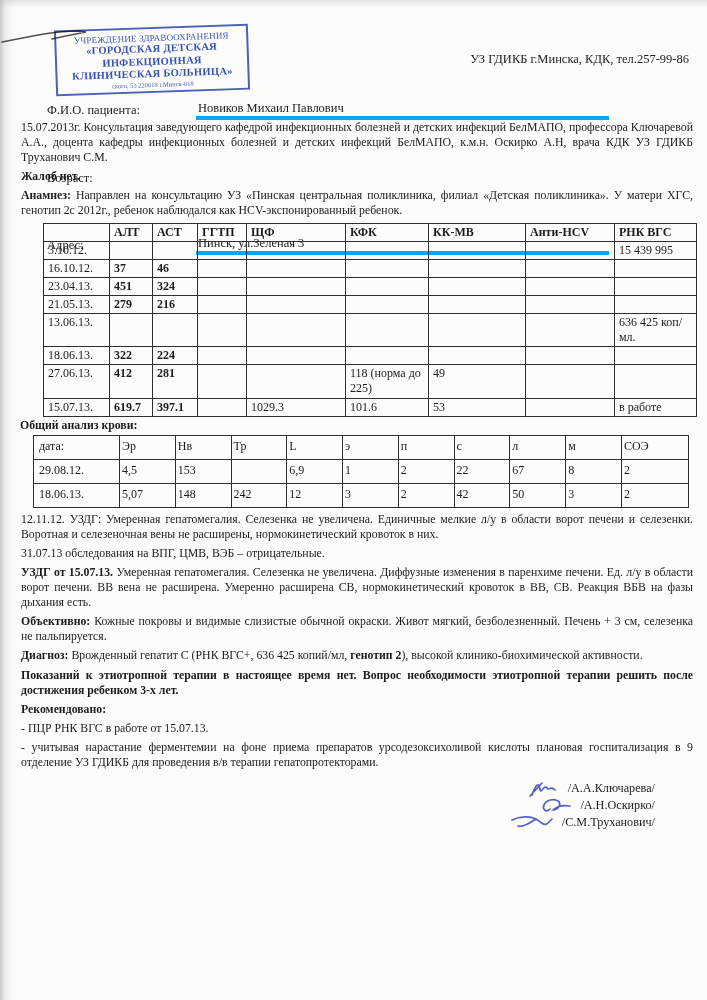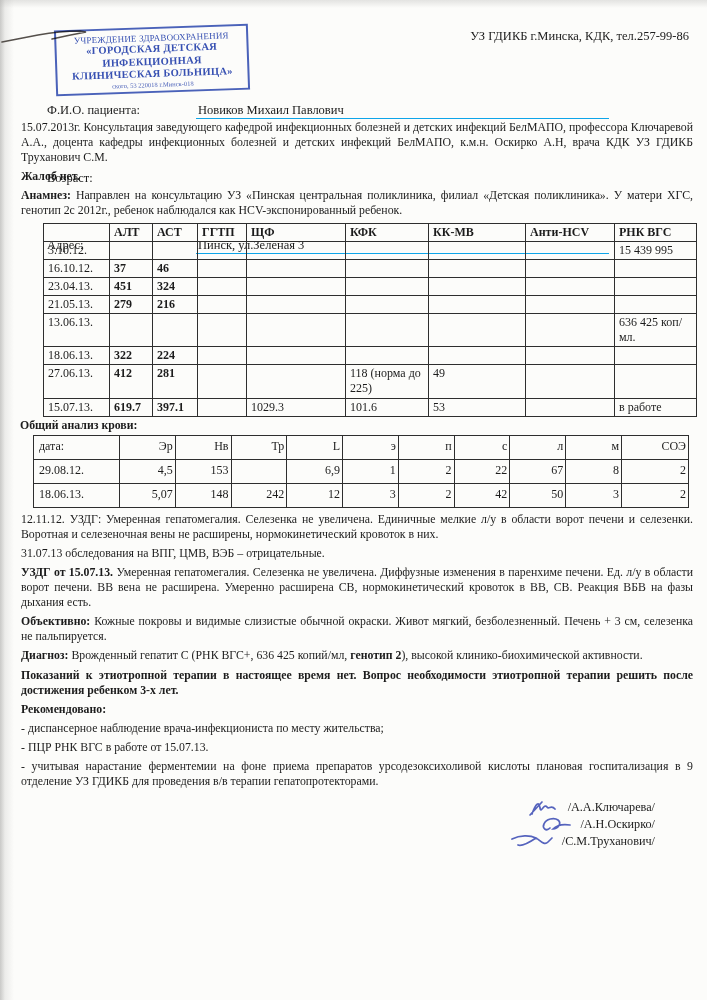--- a/index.html
+++ b/index.html
@@ -11,52 +11,52 @@
     font-family:"Liberation Serif","DejaVu Serif",serif;
     color:#1c1c1c;
   }
   
   .edge-left{position:absolute;left:0;top:0;width:14px;height:100%;
     background:linear-gradient(90deg,#c9c9c7 0,#ececea 5px,rgba(255,255,255,0) 14px);}
   .edge-top{position:absolute;left:0;top:0;width:100%;height:8px;
     background:linear-gradient(180deg,rgba(180,180,178,.35),rgba(255,255,255,0));}
   .staple{position:absolute;left:0;top:18px;}
   
-  .clinic-line{position:absolute;top:29px;right:18px;font-size:12.5px;}
+  .clinic-line{position:absolute;top:52px;right:18px;font-size:12.5px;}
   .stamp{
     position:absolute;left:55px;top:27px;width:182px;
     border:2px solid rgba(44,72,178,.85);
     padding:4px 4px 2px 4px;
     transform:rotate(-2deg);
     color:rgba(38,66,176,.92);
     text-align:center;
     mix-blend-mode:multiply;
     background:rgba(255,255,255,0);
   }
   .stamp .s1{font-size:9px;letter-spacing:.2px;}
   .stamp .s2{font-size:10.5px;font-weight:bold;letter-spacing:.3px;line-height:12.5px;}
   .stamp .s5{font-size:6.5px;line-height:8px;opacity:.9;}
   .fields{position:absolute;left:47px;top:54px;width:562px;font-size:12.5px;}
   .field-row{display:flex;height:21.5px;align-items:center;margin-top:46px;}
   .field-row .lbl{width:149px;flex:0 0 149px;}
-  .field-row .val{flex:1;border-bottom:1px solid #0ea5e9;padding-left:2px;}
+  .field-row .val{flex:1;border-bottom:4px solid #0ea5e9;padding-left:2px;}
   
   .content{position:absolute;left:17px;top:116px;width:680px;font-size:11.8px;line-height:15.1px;}
   .para{margin:4px;text-align:justify;}
   .b{font-weight:bold;}
   table{border-collapse:collapse;table-layout:fixed;font-size:12px;}
   td,th{border:1px solid #2e2e2e;vertical-align:top;padding:1px 4px;font-weight:normal;text-align:left;overflow:hidden;}
   .t1{width:648px;margin:3px 0 1px 26px;}
   .t1 th{font-weight:bold;}
   .t1 .c0{width:57px;}.t1 .c1{width:34px;}.t1 .c2{width:36px;}.t1 .c3{width:40px;}
   .t1 .c4{width:90px;}.t1 .c5{width:74px;}.t1 .c6{width:88px;}.t1 .c7{width:80px;}.t1 .c8{width:73px;}
   .t1 td{height:15px;}
   .t1 td.c1,.t1 td.c2{font-weight:bold;}
   .t2{width:656px;margin:2px 0 3px 16px;}
-  .t2 th,.t2 td{text-align:right;height:17px;padding:3px 2px;}
+  .t2 th,.t2 td{text-align:left;height:17px;padding:3px 2px;}
   .t2 .c0{width:78px;text-align:left;padding-left:5px;}
   .t2 th.c0{text-align:left;}
   .t2 .c10{width:62px;}
   .blood-title{font-weight:bold;margin:1px 0 0 3px;}
   
   .sig-block{margin:6px 42px 0 0;float:right;text-align:left;font-size:12.2px;line-height:17px;font-family:Liberation Serif, serif;}
   .sig-row{position:relative;display:flex;justify-content:flex-end;align-items:center;height:17px;}
   .sig-row svg{margin-right:-4px;}
 </style>
 </head>
@@ -255,21 +255,20 @@
       </table>
 
     <div>
         <p class="para"><span>12.11.12. УЗДГ: Умеренная гепатомегалия. Селезенка не увеличена. Единичные мелкие л/у в области ворот печени и селезенки. Воротная и селезеночная вены не расширены, нормокинетический кровоток в них.</span></p>
         <p class="para"><span>31.07.13 обследования на ВПГ, ЦМВ, ВЭБ – отрицательные.</span></p>
         <p class="para"><b>УЗДГ от 15.07.13.</b><span> Умеренная гепатомегалия. Селезенка не увеличена. Диффузные изменения в паренхиме печени. Ед. л/у в области ворот печени. ВВ вена не расширена. Умеренно расширена СВ, нормокинетический кровоток в ВВ, СВ. Реакция ВБВ на фазы дыхания есть.</span></p>
         <p class="para"><b>Объективно:</b><span> Кожные покровы и видимые слизистые обычной окраски. Живот мягкий, безболезненный. Печень + 3 см, селезенка не пальпируется.</span></p>
         <p class="para"><b>Диагноз:</b><span> Врожденный гепатит С (РНК ВГС+, 636 425 копий/мл, </span><b>генотип 2</b><span>), высокой  клинико-биохимической активности.</span></p>
         <p class="para"><b>Показаний к этиотропной терапии в настоящее время нет. Вопрос необходимости этиотропной терапии решить после достижения ребенком 3-х лет.</b></p>
         <p class="para"><b>Рекомендовано:</b></p>
-        <p class="para"><span>- диспансерное наблюдение врача-инфекциониста по месту жительства;</span></p>
         <p class="para"><span>- ПЦР РНК ВГС в работе от 15.07.13.</span></p>
         <p class="para"><span>- учитывая нарастание ферментемии на фоне приема препаратов урсодезоксихоливой кислоты плановая госпитализация в 9  отделение УЗ ГДИКБ для проведения в/в терапии  гепатопротекторами.</span></p>
       </div>
 
     <div class="sig-block">
       <div class="sig-row">
         <svg width="44" height="18" viewBox="0 0 44 18">
           <path d="M4,15 C8,4 11,2 12,9 C13,15 16,4 19,8 C21,11 23,5 27,10 M2,16 L14,3" fill="none" stroke="#5563bd" stroke-width="1.7" stroke-linecap="round"></path>
         </svg>
         <span>/А.А.Ключарева/</span>

